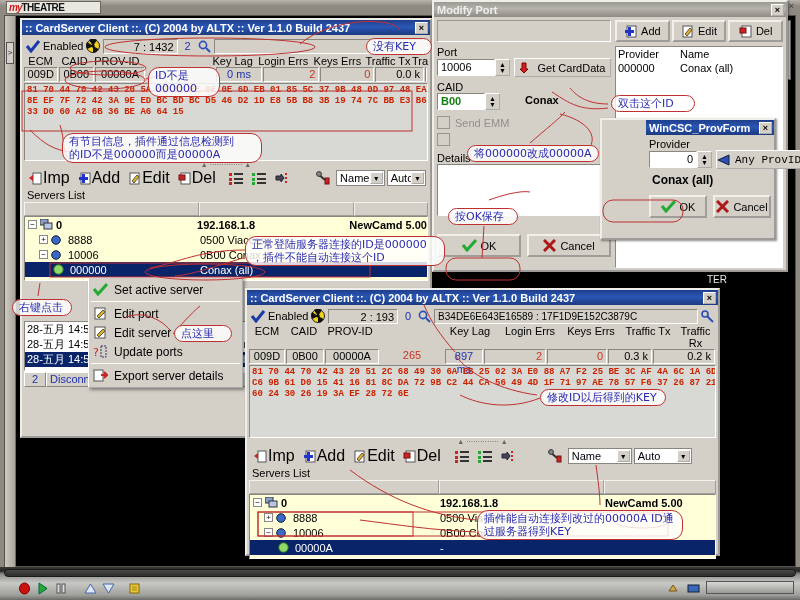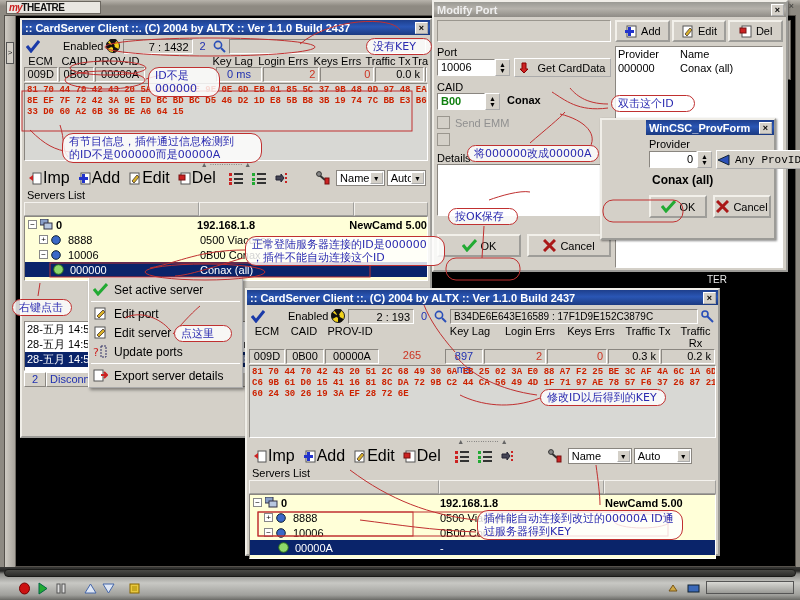--- a/index.html
+++ b/index.html
@@ -108,21 +108,21 @@
     background: #d4d0c8; border: 1px outset #fff;
     font-size: 9px; line-height: 10px; text-align: center; color: #000;
     font-weight: bold;
   }
 
   
   .row-enabled {
     display: flex; align-items: center; height: 18px; padding: 1px 2px; gap: 3px;
   }
   .chk-ic { width: 14px; height: 13px; }
-  .lbl-enabled { font-size: 11px; color: #000; margin-left: 20px; }
+  .lbl-enabled { font-size: 11px; color: #000; }
   .rad-ic { width: 14px; height: 14px; }
   .cnt-box {
     flex: 1; height: 15px; background: #d4d0c8; border: 1px solid #8a8680;
     border-right-color: #fff; border-bottom-color: #fff;
     text-align: right; padding-right: 3px; line-height: 14px; font-size: 11px;
   }
   .cnt-small {
     width: 14px; text-align: center; color: #2030b0; font-size: 11px;
   }
   .key-box {
@@ -625,21 +625,21 @@
         <div style="flex:1">Traffic Rx</div>
       </div>
       <div class="stat-vals">
         <div style="width:36px">009D</div>
         <div style="width:38px">0B00</div>
         <div style="width:54px">00000A</div>
         <div style="width:64px;border:none;background:transparent;" class="num-red">265</div>
         <div style="width:38px" class="num-blue">897 ms</div>
         <div style="width:62px;text-align:right;padding-right:3px;" class="num-red">2</div>
         <div style="width:60px;text-align:right;padding-right:3px;" class="num-red">0</div>
-        <div style="width:52px;text-align:right;padding-right:3px;">0.3 k</div>
+        <div style="width:44px;text-align:right;padding-right:3px;">0.3 k</div>
         <div style="flex:1;text-align:right;padding-right:3px;">0.2 k</div>
       </div>
 
       <div class="hexbox" style="height:73px;margin-top:1px;">
         <div>81 70 44 70 42 43 20 51 2C 68 49 30 6A EB 25 02 3A E0 88 A7 F2 25 BE 3C AF 4A 6C 1A 6D 7C</div>
         <div>C6 9B 61 D0 15 41 16 81 8C DA 72 9B C2 44 CA 56 49 4D 1F 71 97 AE 78 57 F6 37 26 87 21 3E EA</div>
         <div>60 24 30 26 19 3A EF 28 72 6E</div>
       </div>
       <div style="text-align:center;height:8px;font-size:7px;color:#666;">▲ ·············· ▲</div>
 
@@ -796,21 +796,21 @@
           </div>
           <div class="btn" style="flex:1;height:19px;">
             <svg width="14" height="12" viewBox="0 0 14 12">
               <path d="M2 1 L2 7 L0 7 L4 11 L8 7 L6 7 L6 1 Z" fill="#cc2222" stroke="#800"></path>
             </svg>
             <span>Get CardData</span>
           </div>
         </div>
 
         <div class="field-lbl" style="margin-top:4px;">CAID</div>
-        <div style="display:flex; align-items:center; gap:4px;">
+        <div style="display:flex; align-items:center; gap:22px;">
           <div style="display:flex;">
             <div class="txtfield" style="width:48px;color:#108010;font-weight:bold;">B00</div>
             <div class="spin">
                 <span>▲</span>
                 <span>▼</span>
               </div>
           </div>
           <div class="txtfield" style="flex:1;background:#d4d0c8;font-weight:bold;border:none;">Conax</div>
         </div>
 

